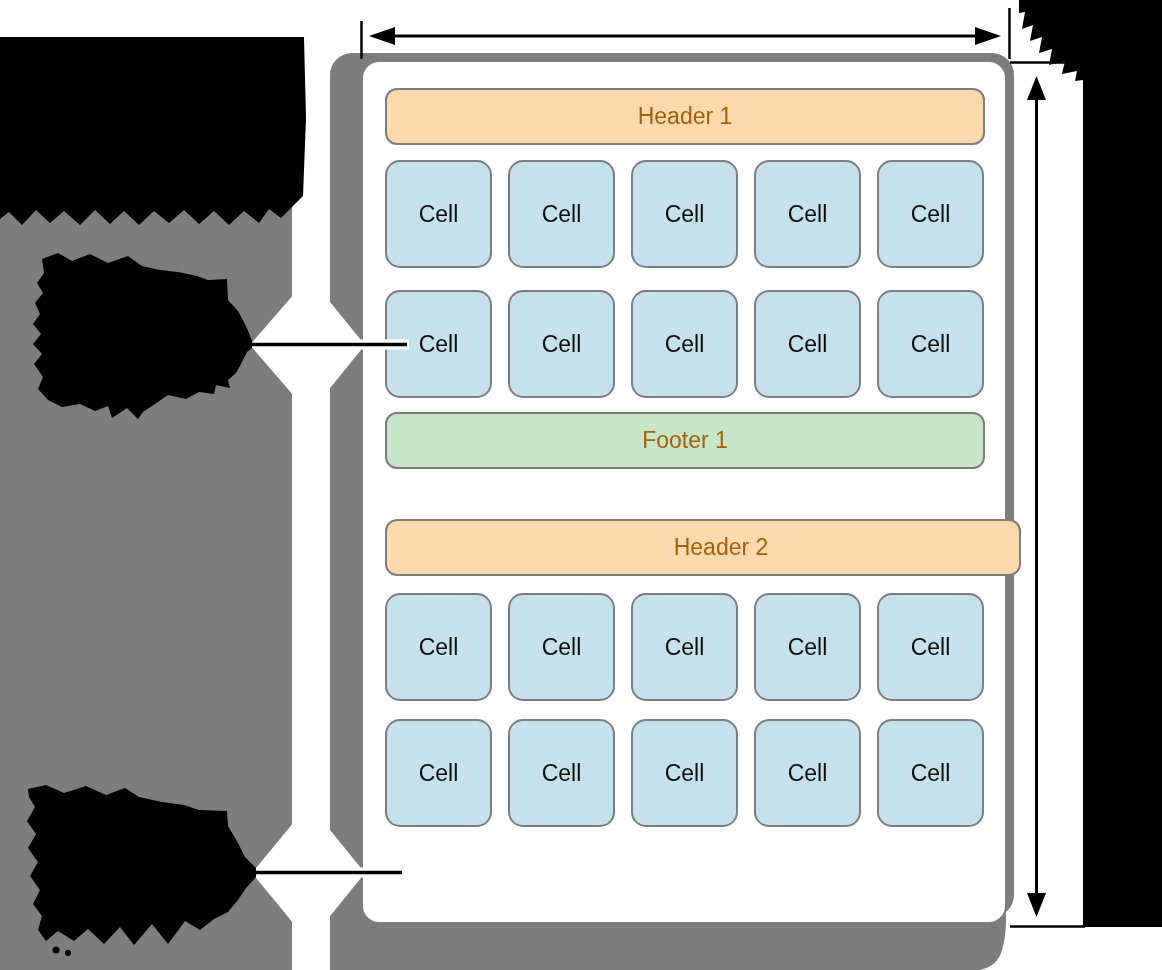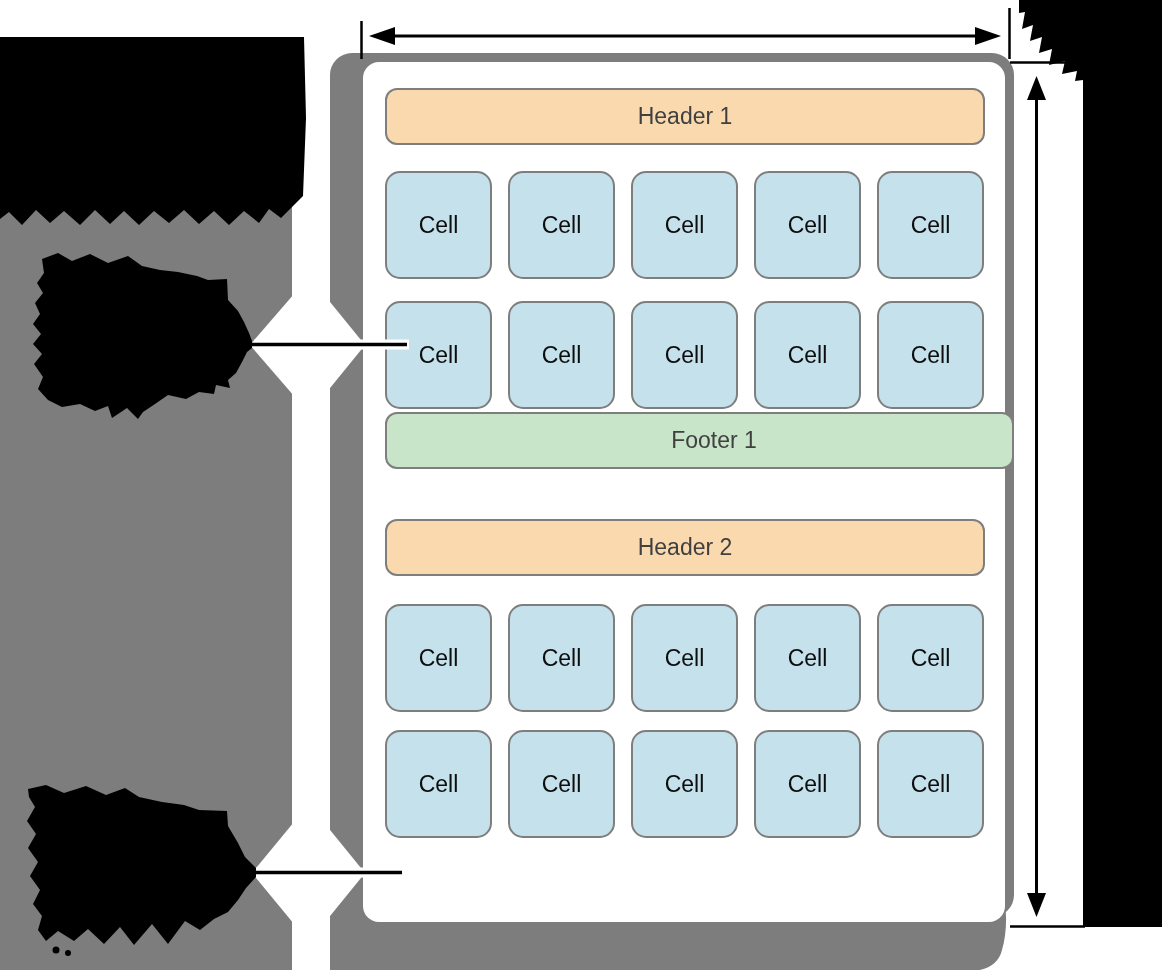--- a/index.html
+++ b/index.html
@@ -20,43 +20,43 @@
     left:363px;top:62px;width:642px;height:860px;
     background:#ffffff;
     border-radius:16px;
   }
   .bar{
     position:absolute;
     left:22px;width:596px;height:53px;
     border:2px solid var(--border-gray,#7e7e7e);
     border-radius:12px;
     display:flex;align-items:center;justify-content:center;
-    font-size:23px;color:#404040;
+    font-size:23px;color:#a16207;
   }
   .bar.header{background:var(--header-fill,#FBD9AE);}
-  .bar.footer{background:var(--footer-fill,#C9E5C9);padding-left:29px;}
+  .bar.footer{background:var(--footer-fill,#C9E5C9);}
   .bar.h1{top:26px;}
   .bar.f1{top:350px;}
-  .bar.h2{top:457px;}
+  .bar.h2{top:457px;padding-left:36px;}
   .bar.f2{top:782px;}
   .cell-row{
     position:absolute;left:22px;
     display:flex;gap:16px;
   }
   .cell-row.r1{top:98px;}
   .cell-row.r2{top:228px;}
   .cell-row.r3{top:531px;}
   .cell-row.r4{top:657px;}
   .cell{
     width:103px;height:104px;
     background:var(--cell-fill,#C4E1EC);
     border:2px solid var(--border-gray,#7e7e7e);
     border-radius:15px;
     display:flex;align-items:center;justify-content:center;
-    font-size:23px;color:#0d0d0d;margin-top:11px;
+    font-size:23px;color:#0d0d0d;
   }
 </style>
 </head>
 <body>
 
 <div class="stage" style="--header-fill: #FBD9AE; --footer-fill: #C9E5C9; --cell-fill: #C4E1EC; --border-gray: #7e7e7e;">
 
   <svg class="bg-svg" viewBox="0 0 1162 970">
 
     <rect x="0" y="50" width="292" height="920" fill="#7d7d7d"></rect>

